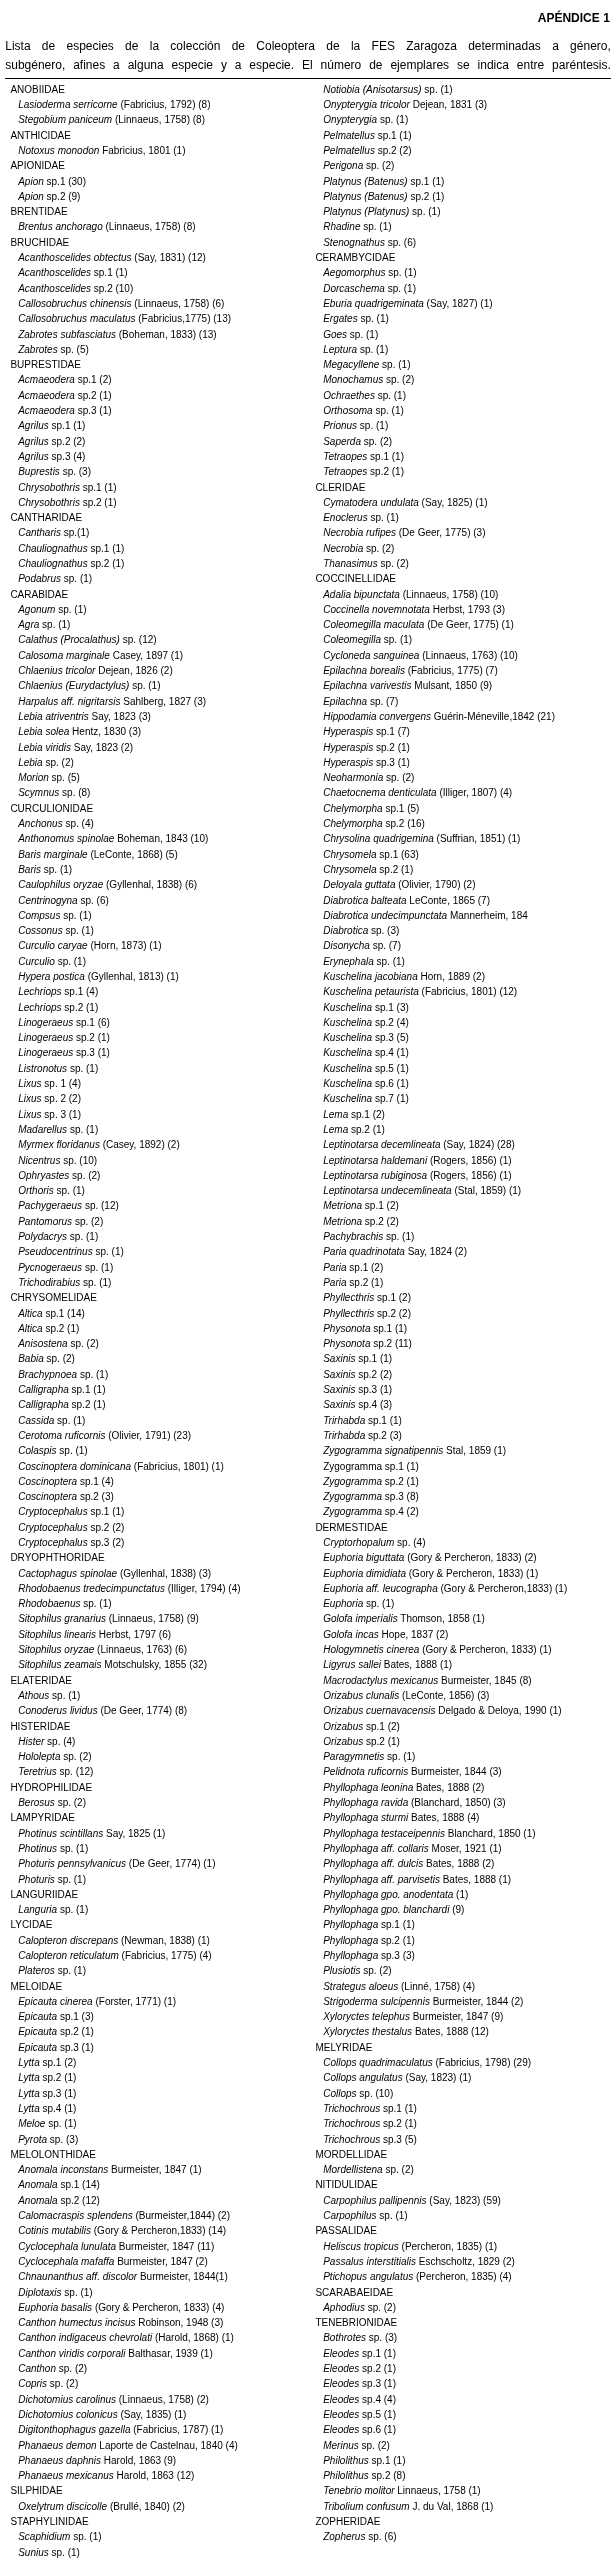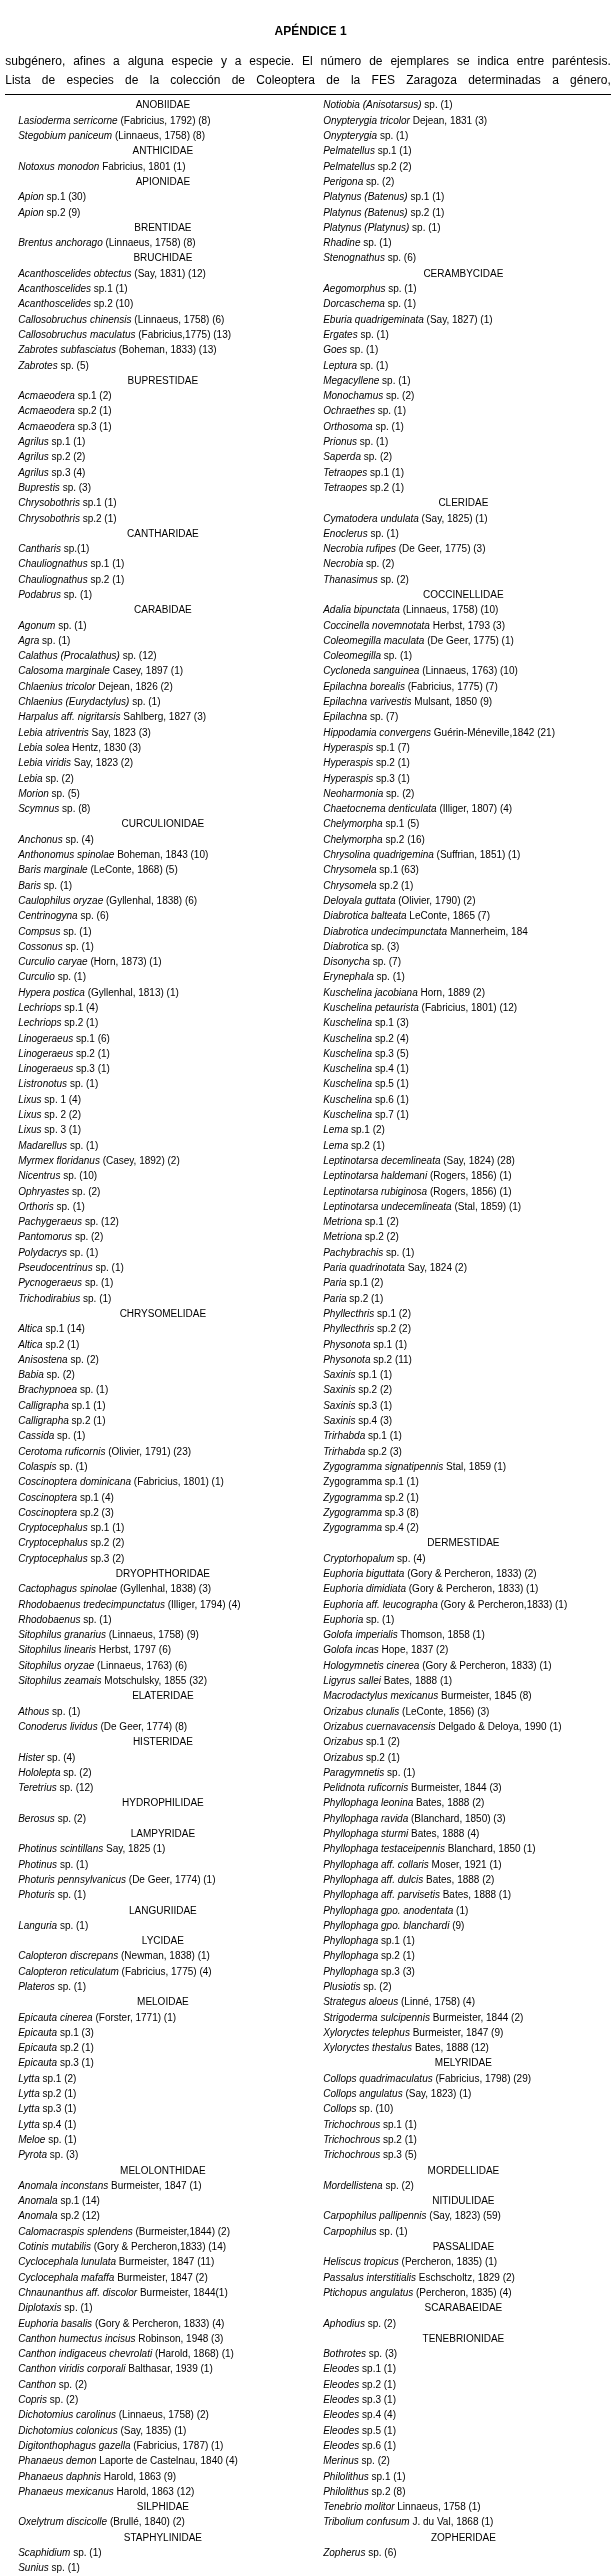--- a/index.html
+++ b/index.html
@@ -4,51 +4,51 @@
 <style>
   html,body{margin:0;padding:0;background:#fff;}
   body{
     width:616px;height:2576px;
     color:#000;
     font-family:"Liberation Sans","DejaVu Sans",sans-serif;
     -webkit-font-smoothing:antialiased;
   }
   .page{padding:10.4px 5.2px 0 10.4px;}
   .title{
-    text-align:center;font-weight:bold;font-size:12px;line-height:14px;margin:14px;
+    text-align:right;font-weight:bold;font-size:12px;line-height:14px;margin:1px;
   }
   .intro{
     margin:11.3px 0 0 -5.2px;
     padding-bottom:3.5px;
     border-bottom:1.7px solid #000;
   }
   .intro-line{
     font-size:12px;line-height:19px;
     text-align:justify;
     text-align-last:justify;
   }
   .cols{display:flex;margin-top:2.6px;}
   .col{width:305px;flex:none;}
   .col.right{width:296px;overflow:hidden;}
   .family{
-    font-size:10px;line-height:15.3px;white-space:nowrap;text-align:center;
+    font-size:10px;line-height:15.3px;white-space:nowrap;
   }
   .species{
     font-size:10px;line-height:15.3px;white-space:nowrap;padding-left:7.8px;
   }
   .species i{font-style:italic;}
 </style>
 </head>
 <body>
 
 <div class="page">
   <h1 class="title">APÉNDICE 1</h1>
   <div class="intro">
+    <div class="intro-line">Lista de especies de la colección de Coleoptera de la FES Zaragoza determinadas a género,</div>
     <div class="intro-line">subgénero, afines a alguna especie y a especie. El número de ejemplares se indica entre paréntesis.</div>
-    <div class="intro-line">Lista de especies de la colección de Coleoptera de la FES Zaragoza determinadas a género,</div>
   </div>
   <div class="cols">
     <div class="col">
         <div class="family">ANOBIIDAE</div>
         <div class="species"><i>Lasioderma serricorne</i> (Fabricius, 1792) (8)</div>
         <div class="species"><i>Stegobium paniceum</i> (Linnaeus, 1758) (8)</div>
         <div class="family">ANTHICIDAE</div>
         <div class="species"><i>Notoxus monodon</i> Fabricius, 1801 (1)</div>
         <div class="family">APIONIDAE</div>
         <div class="species"><i>Apion</i> sp.1 (30)</div>

